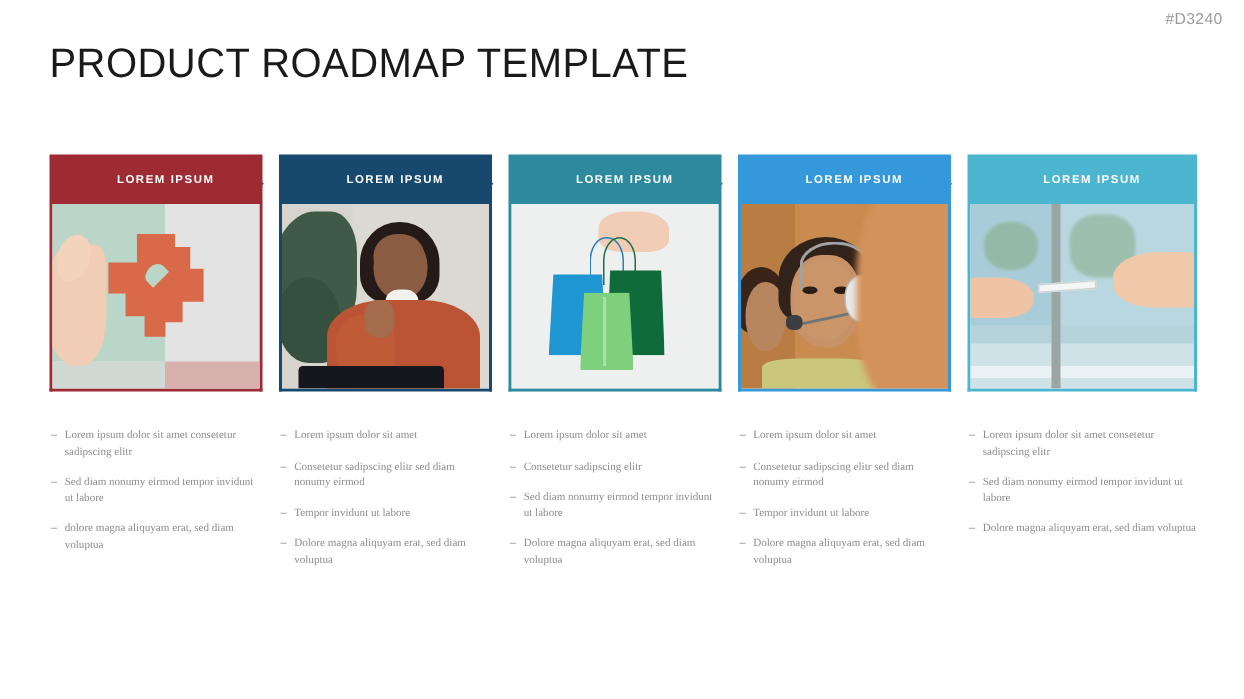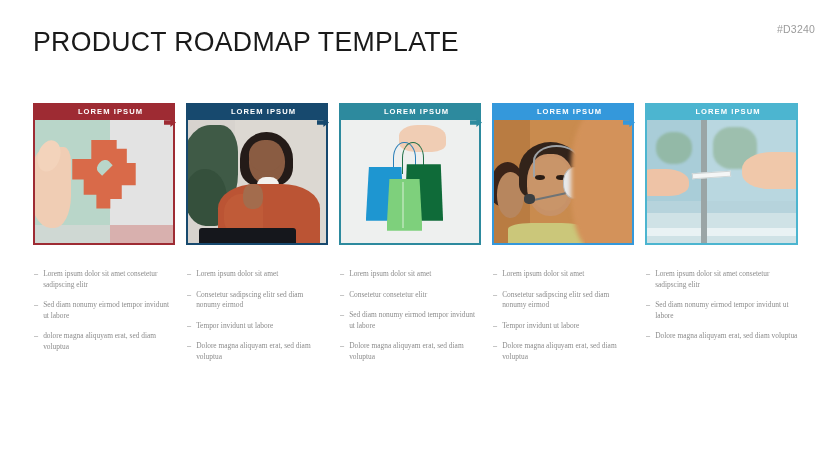--- a/index.html
+++ b/index.html
@@ -9,21 +9,21 @@
     font-family: "Liberation Sans", sans-serif;
     overflow: hidden;
   }
   .slide {
     position: relative;
     width: 829px; height: 466px;
     background: #ffffff;
   }
   .doc-ref {
     position: absolute;
-    top: 23px; right: 14px;
+    top: 7px; right: 14px;
     font-size: 10.5px;
     color: #9b9b9b;
     letter-spacing: 0.2px;
     font-family: "Liberation Sans", sans-serif;
   }
   .slide-title {
     position: absolute;
     left: 33px; top: 26px;
     font-size: 27.5px;
     font-weight: 400;
@@ -46,21 +46,21 @@
     width: 153px;
     padding-right: 11px;
   }
   .col:last-child { padding-right: 0; width: 153px; }
 
   .card {
     position: relative;
     width: 100%;
   }
   .card-header {
-    height: 17px;
+    height: 33px;
     display: flex;
     align-items: center;
     justify-content: center;
     color: #ffffff;
     font-size: 7.6px;
     font-weight: bold;
     letter-spacing: 1.05px;
     line-height: 1;
     padding-left: 13px;
   }
@@ -313,21 +313,21 @@
           <path d="M0 2.2 H6.4 V0 L12 4.5 L6.4 9 V6.8 H0 Z" fill="#2d8a9e"></path>
         </svg>
       </div>
       <div class="bullets">
         <div class="bullet">
           <span class="dash">–</span>
           <span class="btext">Lorem ipsum dolor sit amet</span>
         </div>
         <div class="bullet">
           <span class="dash">–</span>
-          <span class="btext">Consetetur consetetur elitr</span>
+          <span class="btext">Consetetur sadipscing elitr</span>
         </div>
         <div class="bullet">
           <span class="dash">–</span>
           <span class="btext">Sed diam nonumy eirmod tempor invidunt ut labore</span>
         </div>
         <div class="bullet">
           <span class="dash">–</span>
           <span class="btext">Dolore magna aliquyam erat, sed diam voluptua</span>
         </div>
       </div>

